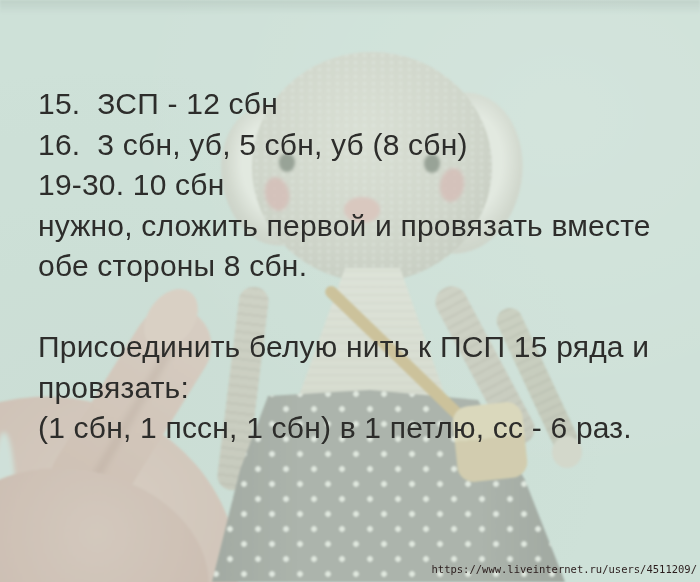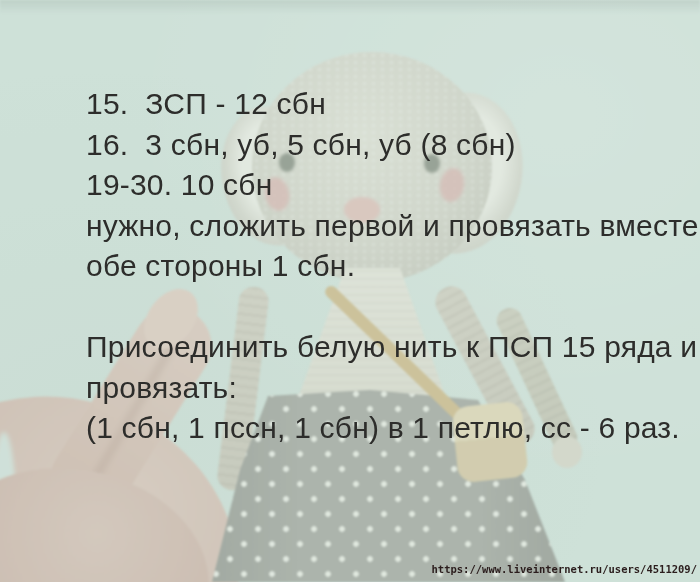--- a/index.html
+++ b/index.html
@@ -80,25 +80,25 @@
     background:rgba(148,99,84,0.28);filter:blur(3px);}
   #edge-sliver{left:-8px;top:432px;width:24px;height:160px;border-radius:50%;
     background:#cfe1d9;filter:blur(2px);}
   
   #wash{position:absolute;inset:0;background:rgba(206,224,216,0.40);}
   
   #pattern-text{
     position:absolute;left:38px;top:84px;width:660px;
     color:#2d2d2b;font-size:30px;line-height:40.5px;letter-spacing:0.2px;
   }
-  .tline{height:40.5px;white-space:pre;margin-left:48px;}
+  .tline{height:40.5px;white-space:pre;}
   #watermark{
     position:absolute;right:3px;top:563px;
     font-family:"DejaVu Sans Mono", monospace;
-    font-size:10.5px;font-weight:bold;color:#2b1d1d;letter-spacing:0;
+    font-size:10.5px;font-weight:normal;color:#2b1d1d;letter-spacing:0;
   }
 </style>
 </head>
 <body>
 
 <div id="root">
 
   <div id="photo">
     <div class="ph top-band"></div>
 
@@ -131,21 +131,21 @@
                 background:radial-gradient(circle at 55% 30%, #ddb7a8, #cfa191 80%);"></div>
   </div>
 
   <div id="wash"></div>
 
   <div id="pattern-text">
     <div class="tline">15.  ЗСП - 12 сбн</div>
     <div class="tline">16.  3 сбн, уб, 5 сбн, уб (8 сбн)</div>
     <div class="tline">19-30. 10 сбн</div>
     <div class="tline">нужно, сложить первой и провязать вместе</div>
-    <div class="tline">обе стороны 1 сбн.</div>
+    <div class="tline">обе стороны 8 сбн.</div>
     <div class="tline"></div>
     <div class="tline">Присоединить белую нить к ПСП 15 ряда и</div>
     <div class="tline">провязать:</div>
     <div class="tline">(1 сбн, 1 пссн, 1 сбн) в 1 петлю, сс - 6 раз.</div>
   </div>
 
   <div id="watermark">https://www.liveinternet.ru/users/4511209/</div>
 
 </div>
 

